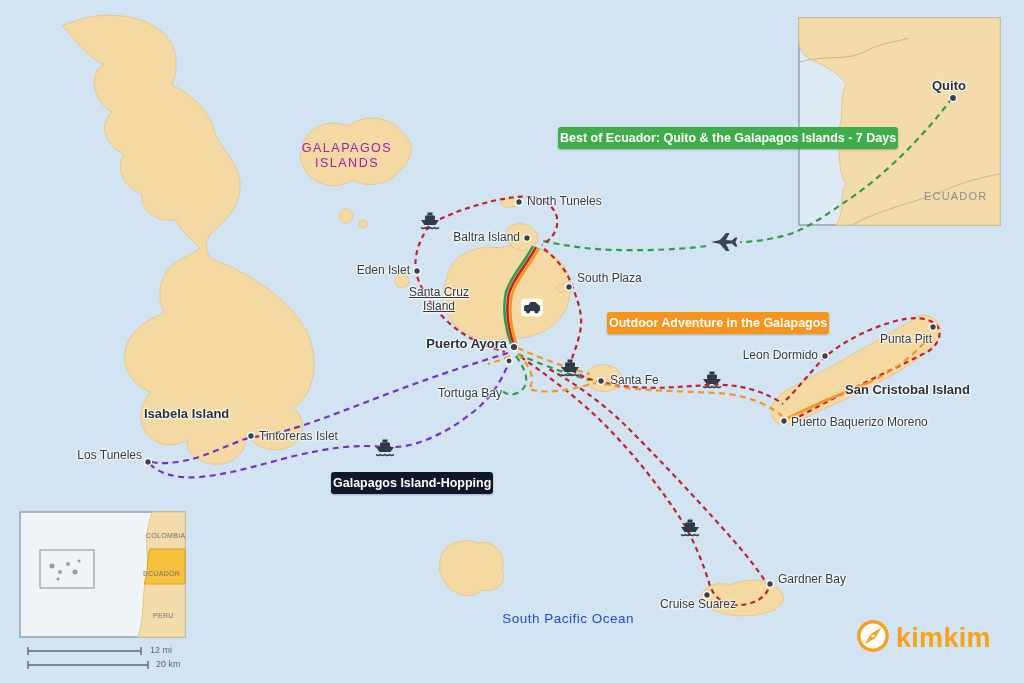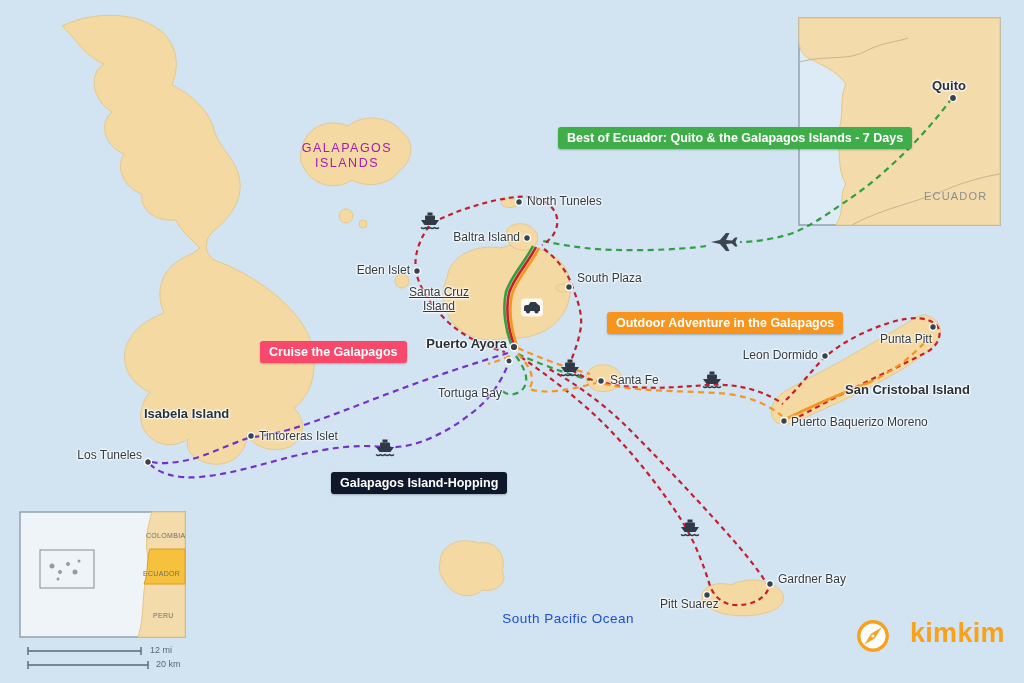--- a/index.html
+++ b/index.html
@@ -12,23 +12,23 @@
                      1px 0 2px rgba(255,255,255,.95),-1px 0 2px rgba(255,255,255,.95);}
   .place.bold{font-weight:bold;font-size:13px;color:#27313a;}
   .place.r{text-align:right;}
   .archipelago{position:absolute;left:291px;top:141px;width:112px;text-align:center;
          color:#a21caf;font-size:12.5px;letter-spacing:1.5px;line-height:15px;}
   .ocean-label{position:absolute;left:476px;top:611px;width:158px;text-align:right;
          font-size:13.5px;color:#1d4ed8;letter-spacing:.5px;}
   .inset-country{position:absolute;font-size:11px;color:#8d8d8d;letter-spacing:1.2px;}
   .mini-label{position:absolute;font-size:7px;color:#6e6e6e;letter-spacing:.3px;}
   .scale-label{position:absolute;font-size:9px;color:#5c6870;}
-  .badge{position:absolute;z-index:6;padding:4px 9px;border-radius:3px;color:#fff;
+  .badge{position:absolute;z-index:6;padding:4px 2px;border-radius:3px;color:#fff;
          font-weight:bold;font-size:12.5px;white-space:nowrap;box-shadow:0 1px 2px rgba(0,0,0,.25);}
-  .brand{position:absolute;z-index:6;left:855px;top:618px;display:flex;align-items:flex-start;gap:19px;}
+  .brand{position:absolute;z-index:6;left:855px;top:618px;display:flex;align-items:flex-end;gap:5px;}
   .brand-name{font-size:27px;font-weight:bold;color:#f9a11b;letter-spacing:.3px;}
 </style>
 </head>
 <body>
 
 <div class="stage">
 
   <svg class="map" width="1024" height="683" viewBox="0 0 1024 683">
 
     <g fill="#f4d9a2" stroke="#e4c88e" stroke-width="1">
@@ -191,38 +191,37 @@
     <div class="place" style="left:577px;top:271px;">South Plaza</div>
     <div class="place" style="left:610px;top:373px;">Santa Fe</div>
     <div class="place r" style="right:206px;top:348px;">Leon Dormido</div>
     <div class="place r" style="right:92px;top:332px;">Punta Pitt</div>
     <div class="place bold" style="left:845px;top:382px;">San Cristobal Island</div>
     <div class="place" style="left:791px;top:415px;">Puerto Baquerizo Moreno</div>
     <div class="place bold" style="left:144px;top:406px;">Isabela Island</div>
     <div class="place" style="left:259px;top:429px;">Tintoreras Islet</div>
     <div class="place r" style="right:882px;top:448px;">Los Tuneles</div>
     <div class="place" style="left:778px;top:572px;">Gardner Bay</div>
-    <div class="place" style="left:660px;top:597px;">Pitt Suarez</div>
+    <div class="place" style="left:660px;top:597px;">Cruise Suarez</div>
     <div class="place bold" style="left:932px;top:78px;">Quito</div>
 
     <div class="archipelago">
       <span style="display:block;">GALAPAGOS</span>
       <span style="display:block;">ISLANDS</span>
     </div>
     <div class="ocean-label">South Pacific Ocean</div>
     <div class="inset-country" style="left:924px;top:190px;">ECUADOR</div>
     <div class="mini-label" style="left:146px;top:532px;">COLOMBIA</div>
     <div class="mini-label" style="left:143px;top:570px;">ECUADOR</div>
     <div class="mini-label" style="left:153px;top:612px;">PERU</div>
     <div class="scale-label" style="left:150px;top:645px;">12 mi</div>
     <div class="scale-label" style="left:156px;top:659px;">20 km</div>
   </div>
 
   <div class="badge" style="left: 558px; top: 127px; background: rgb(63, 174, 74);">Best of Ecuador: Quito &amp; the Galapagos Islands - 7 Days</div>
-  <div class="badge" style="left: 260px; top: 341px; background: rgb(248, 72, 108);">Cruise the Galapagos</div>
   <div class="badge" style="left: 607px; top: 312px; background: rgb(247, 148, 30);">Outdoor Adventure in the Galapagos</div>
   <div class="badge" style="left: 331px; top: 472px; background: #0f172a;">Galapagos Island-Hopping</div>
 
   <div class="brand">
     <svg width="36" height="36" viewBox="-18 -18 36 36">
       <circle r="14.2" fill="#ffffff" stroke="#f9a11b" stroke-width="3.4"></circle>
       <path d="M 8.5,-8.5 L 2,2.2 L -8.5,8.5 L -2,-2.2 Z" fill="#f9a11b"></path>
       <circle r="1.6" fill="#ffffff"></circle>
     </svg>
     <span class="brand-name">kimkim</span>

